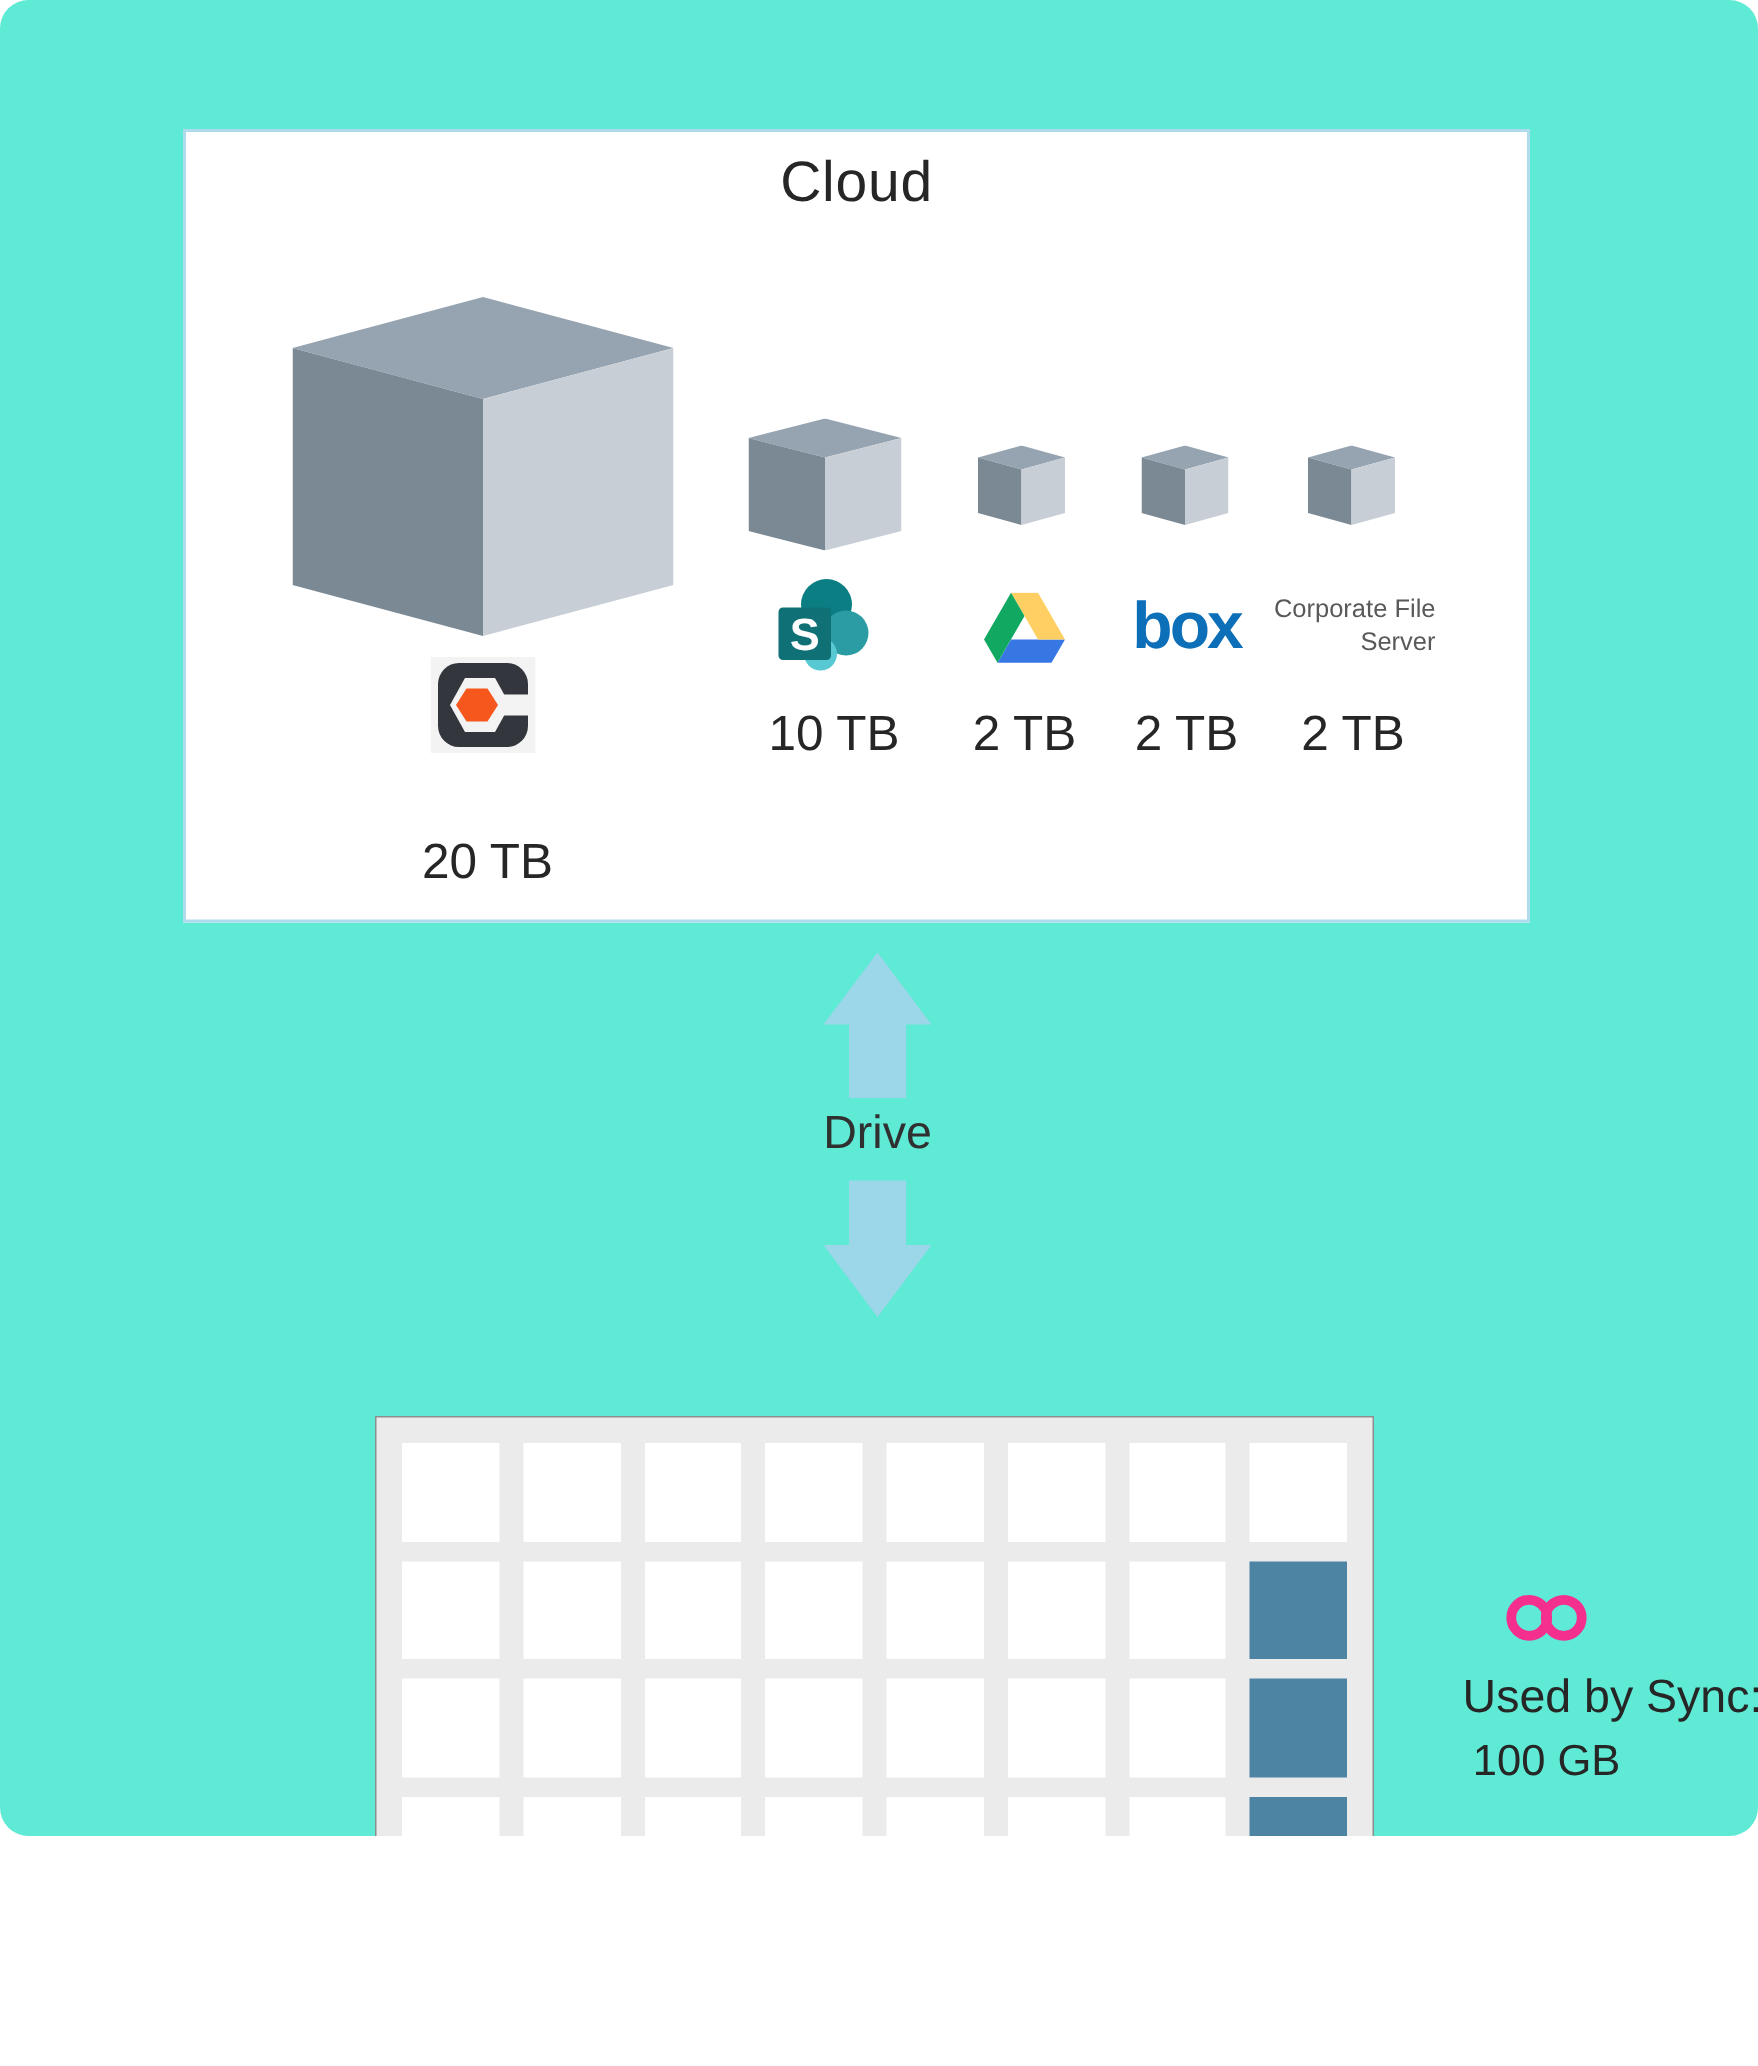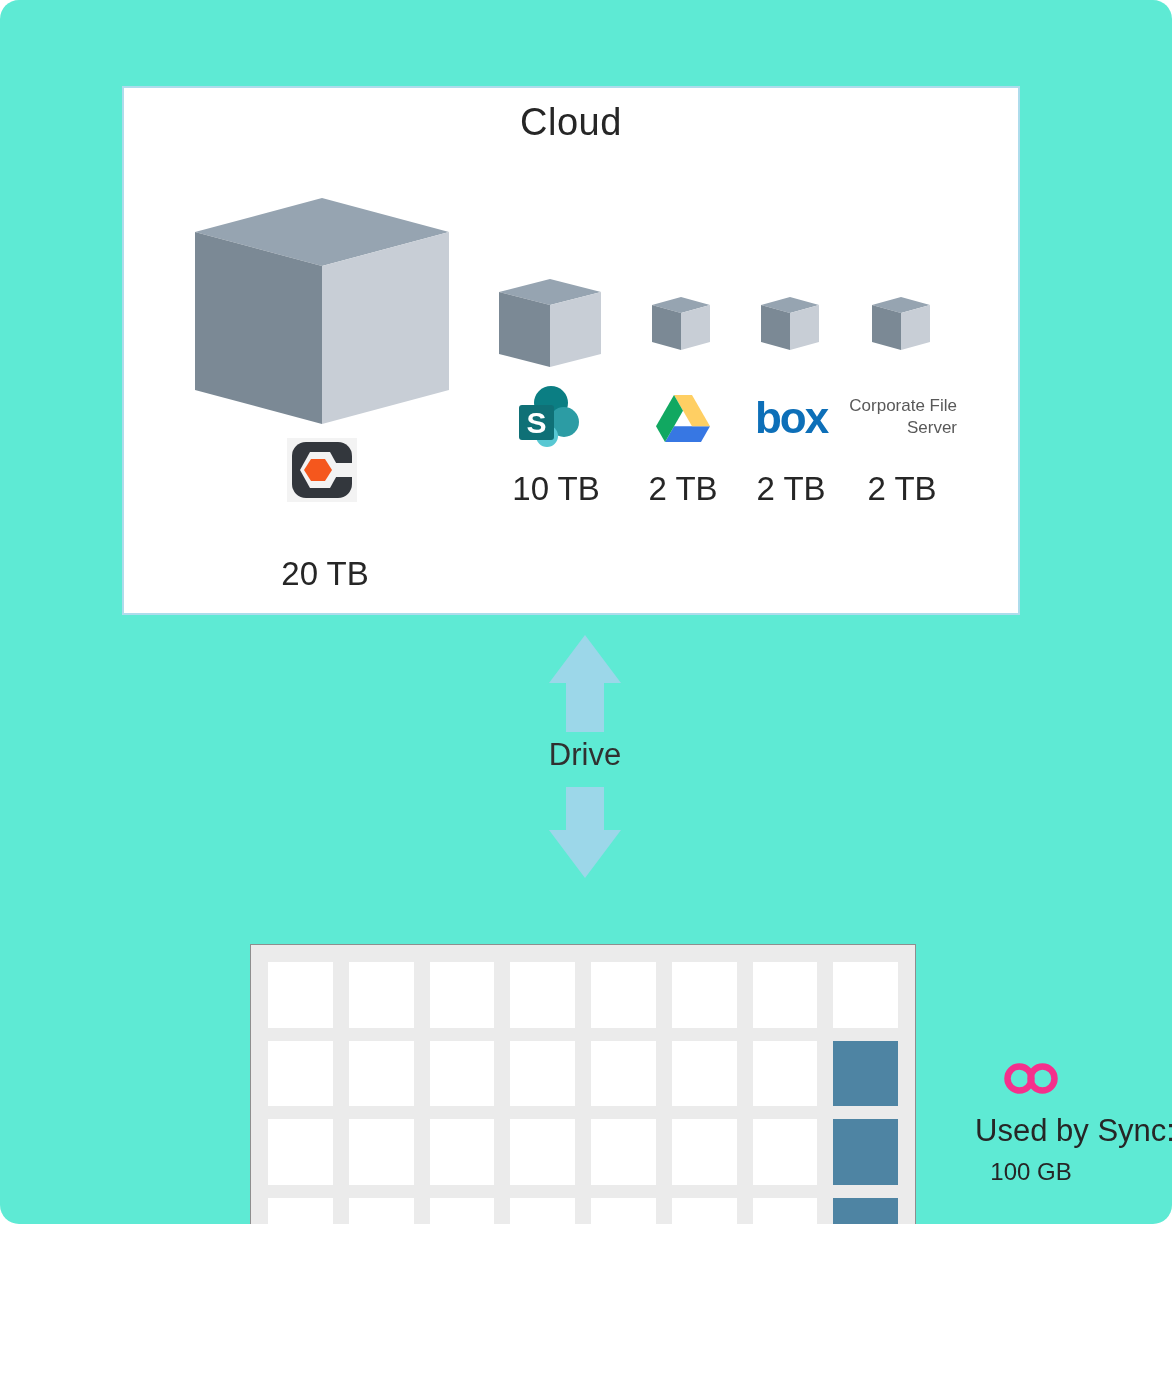--- a/index.html
+++ b/index.html
@@ -28,21 +28,21 @@
   
   .sync-label{left:585px;top:737px;font-size:31px;font-weight:300;color:#303030;}
 
   
   .local-title{left:600px;top:894px;font-size:31px;font-weight:300;white-space:pre;}
   .hd-grid{left:250px;top:944px;width:666px;height:337px;box-sizing:border-box;background:#EBEBEB;border:1px solid #8E8E8E;
            display:grid;grid-template-columns:repeat(8,1fr);grid-auto-rows:1fr;gap:13px 16px;padding:17px;}
   .hd-grid .cell{background:#ffffff;}
 
   .usage-label{left:1031px;top:1113px;font-size:31px;font-weight:300;white-space:nowrap;margin-left:44px;}
-  .usage-value{left:1031px;top:1158px;font-size:24px;font-weight:300;white-space:nowrap;}
+  .usage-value{left:1031px;top:1158px;font-size:29px;font-weight:300;white-space:nowrap;}
 
   svg{display:block;}
 </style>
 </head>
 <body>
 
 <div class="canvas">
 
   <div class="abs cloud-panel"></div>
   <div class="abs centerx cloud-title">Cloud</div>

